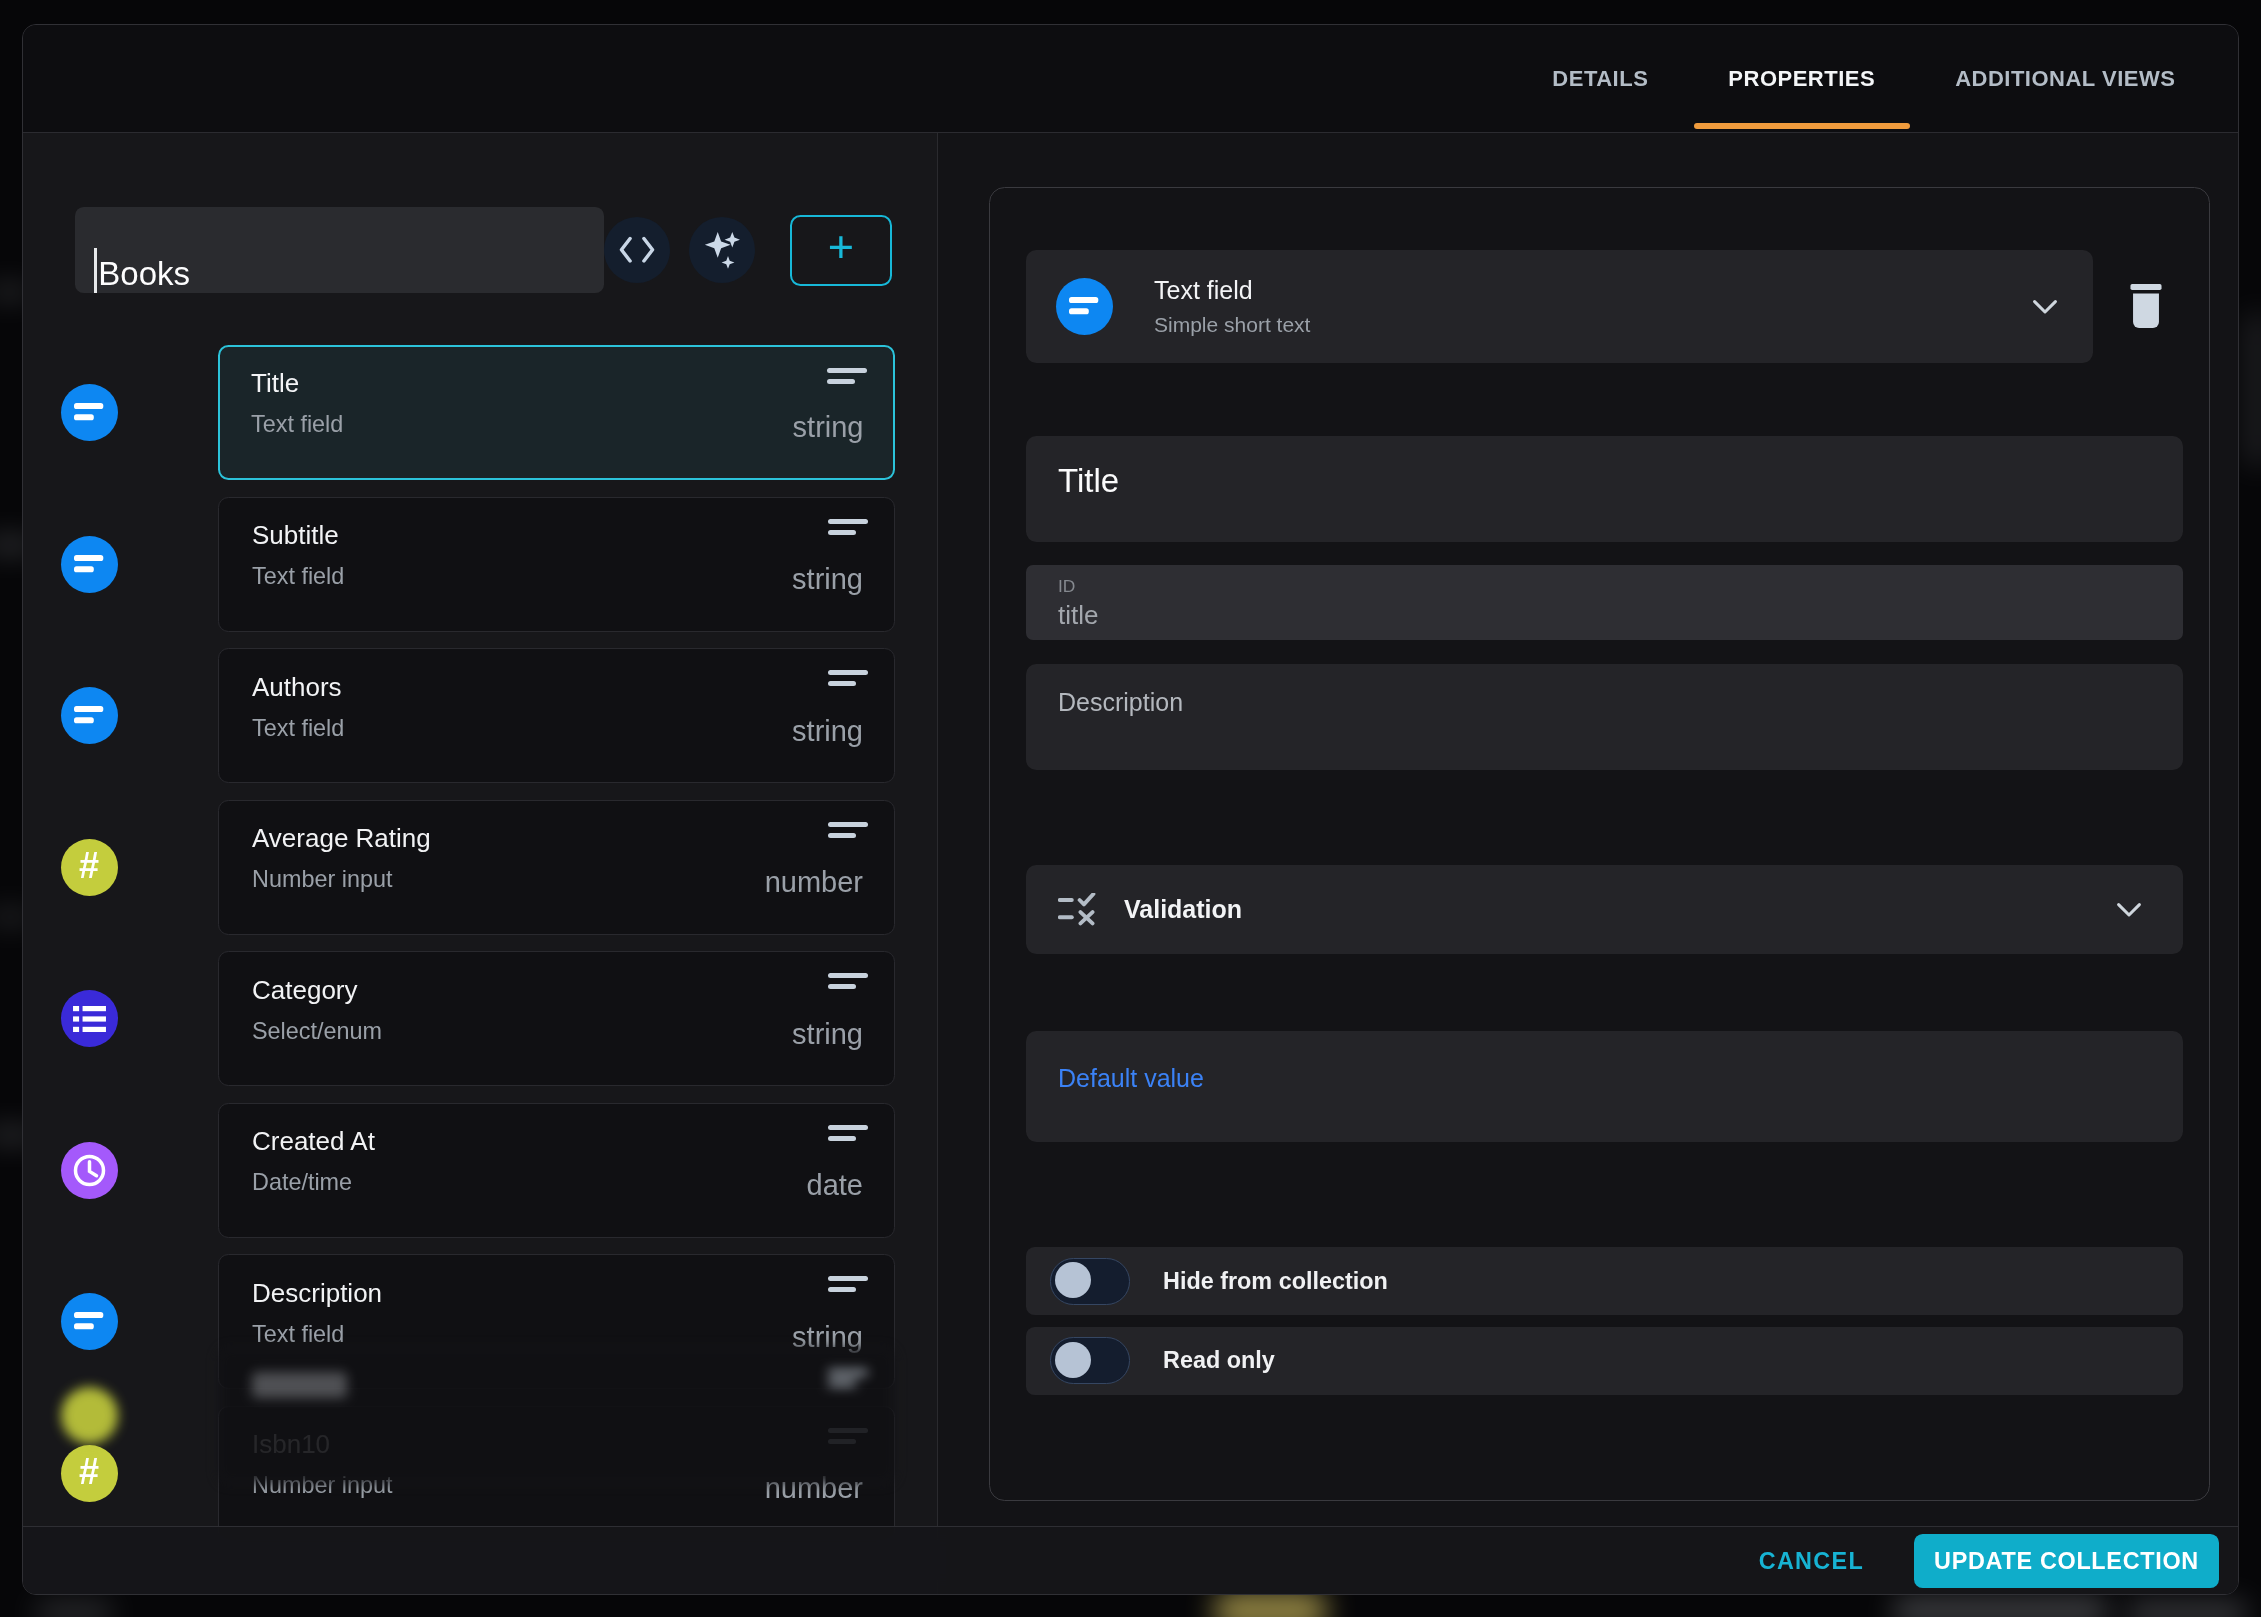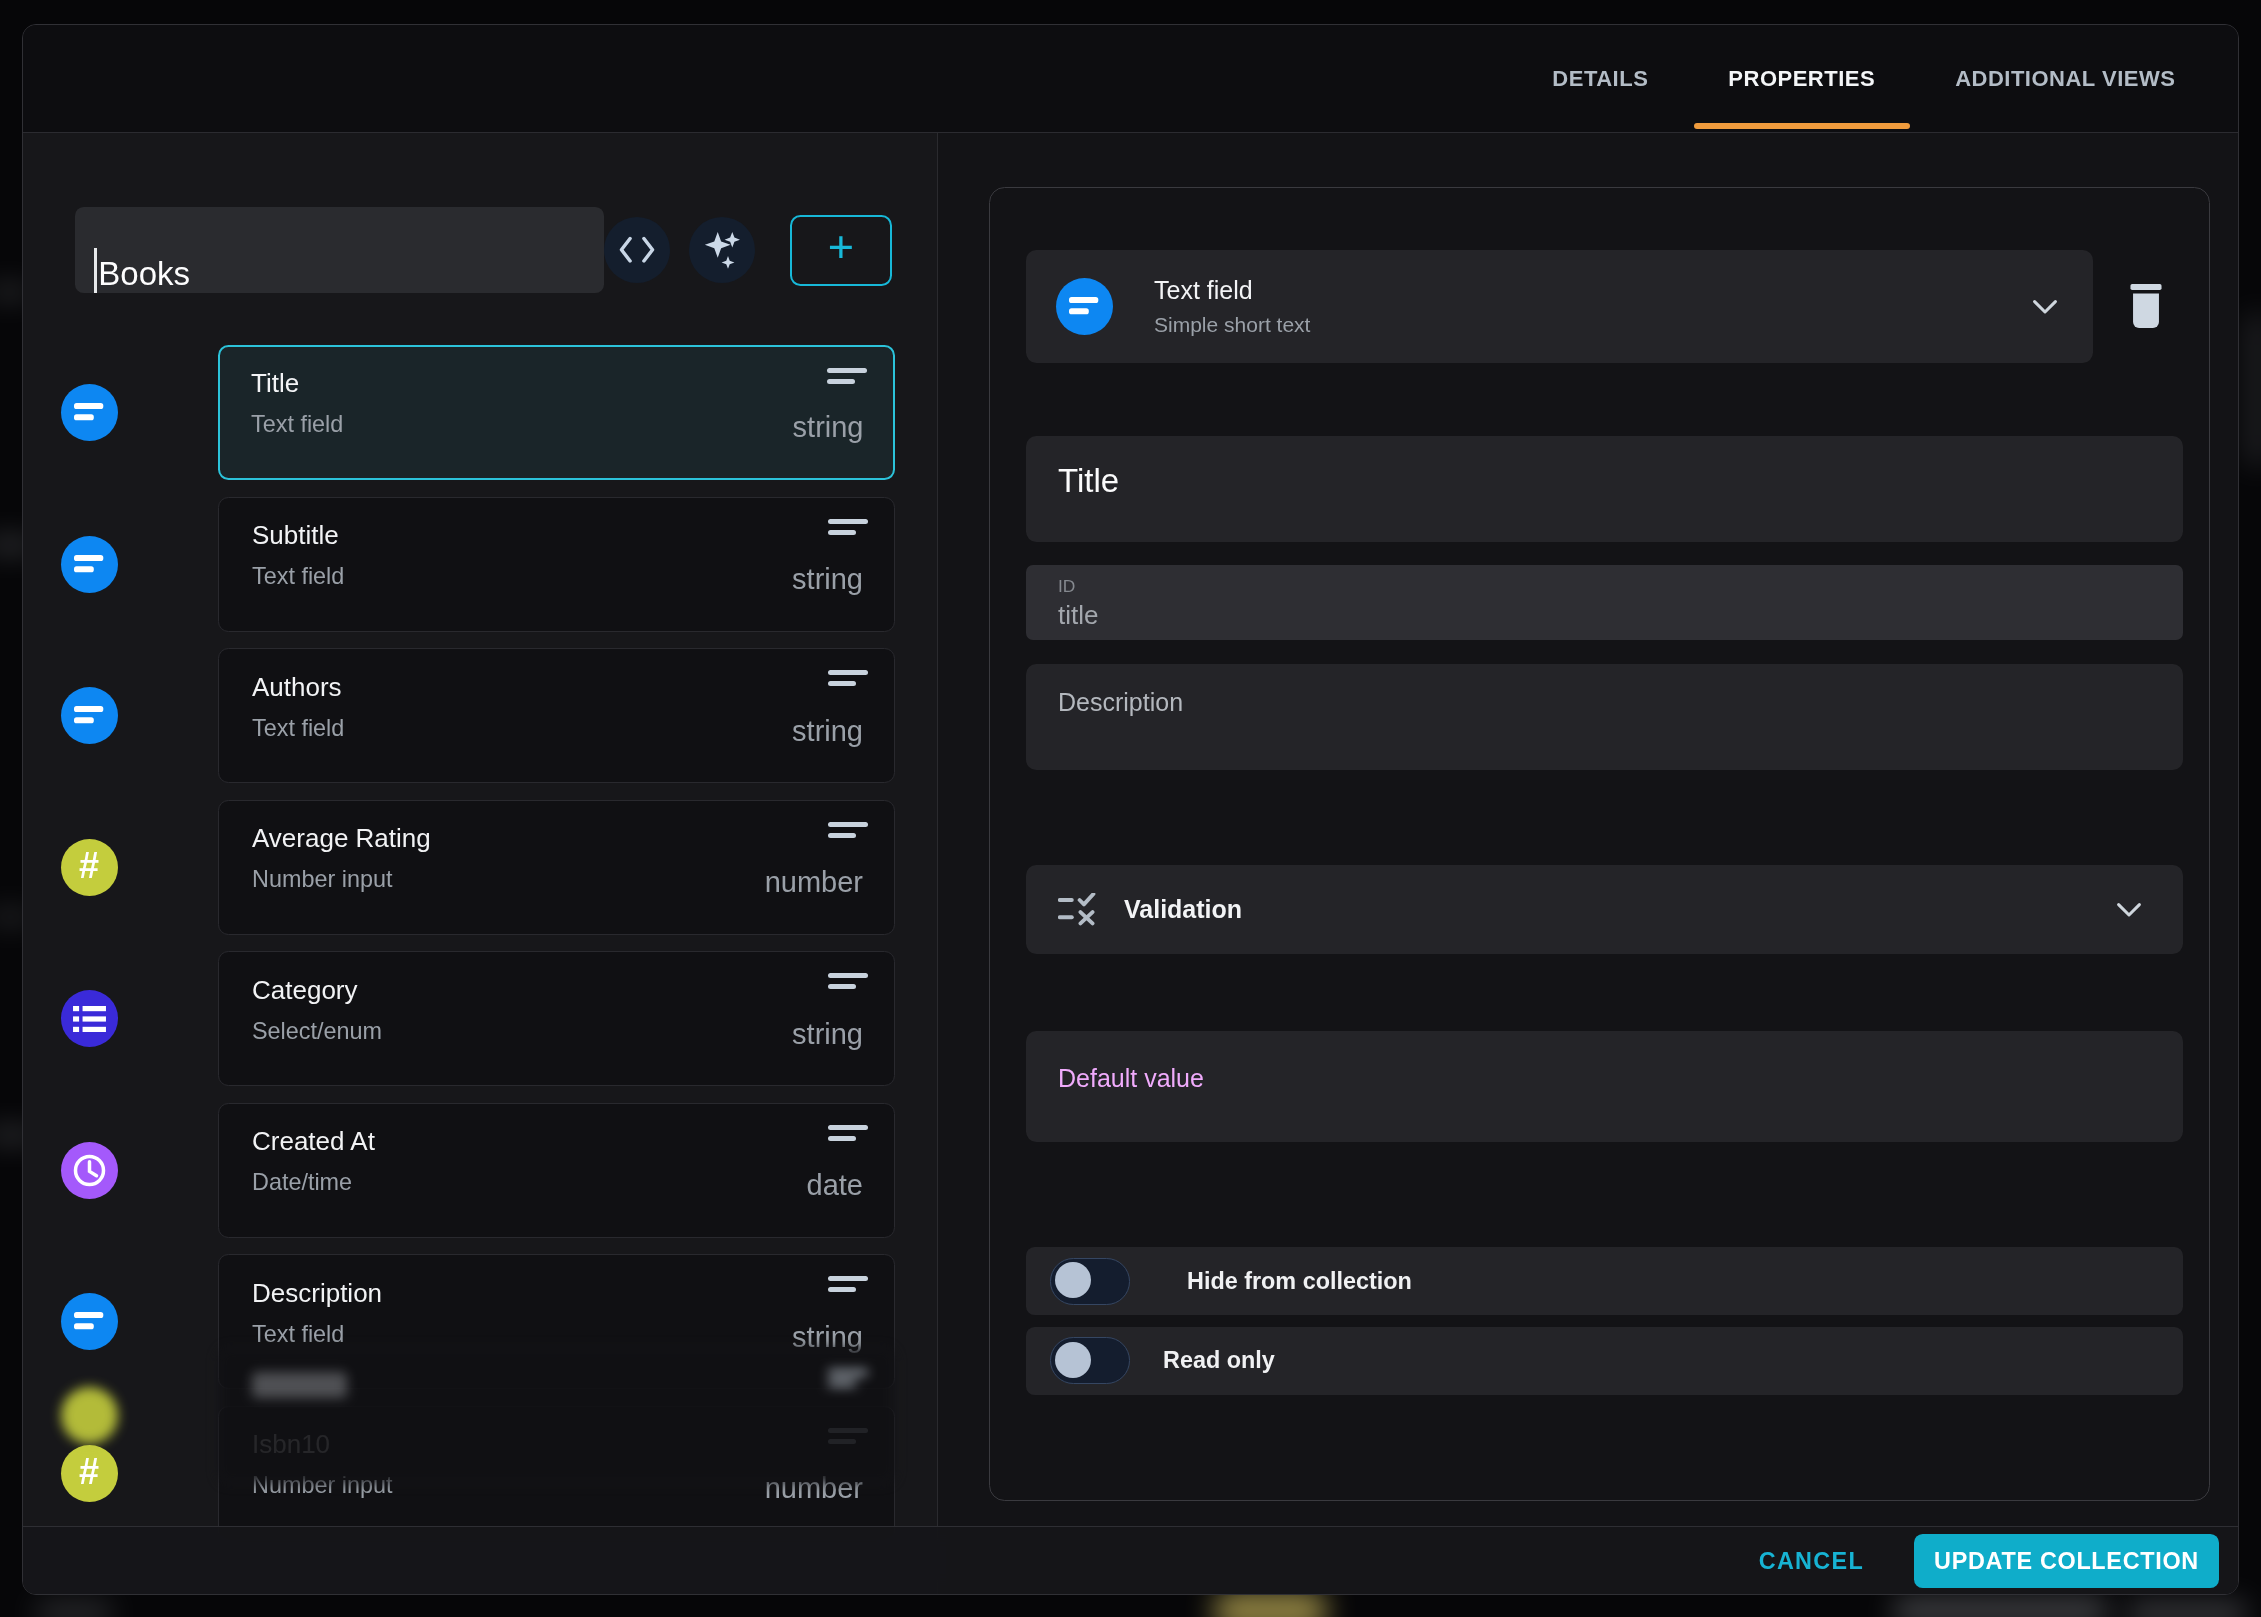--- a/index.html
+++ b/index.html
@@ -74,24 +74,24 @@
 
   .prop-field { width:1157px; background:#242428; border-radius:10.4px; position:relative; }
   .name-input { height:106px; margin-top:73px; padding:26px 0 0 32px; font-size:33px; color:#fbfbfc; }
   .id-field { height:75px; margin-top:23.4px; background:#2e2e33; border-radius:7px; padding:10.4px 0 0 32px; }
   .id-label { font-size:17.4px; color:#85898f; }
   .id-value { font-size:26px; color:#a3a7ad; margin-top:3.5px; }
   .desc-field { height:106px; margin-top:24px; padding:23.4px 0 0 32px; font-size:25px; color:#b4b8be; }
   .validation-box { height:89px; margin-top:95px; display:flex; align-items:center;
     padding:0 41px 0 32px; cursor:pointer; }
   .validation-label { font-size:25px; font-weight:bold; color:#f3f4f6; margin-left:28px; flex:1; }
-  .default-field { height:111px; margin-top:77px; padding:33px 0 0 32px; font-size:25px; color:#f0abfc; }
+  .default-field { height:111px; margin-top:77px; padding:33px 0 0 32px; font-size:25px; color:#3b82f6; }
   .toggle-row { height:68px; border-radius:8.7px; display:flex; align-items:center;
     padding:0 0 0 24px; cursor:pointer; }
-  .toggle-row.first { margin-top:105px;gap:24px; }
+  .toggle-row.first { margin-top:105px; }
   .toggle-row + .toggle-row { margin-top:11.3px; }
   .switch { width:80px; height:47px; border-radius:23.4px; background:#141d2e;
     border:1.7px solid #354662; position:relative; flex:none; }
   .switch .knob { position:absolute; left:3.5px; top:3.5px; width:36px; height:36px;
     border-radius:50%; background:#b6c3d5; }
   .toggle-label { margin-left:33px; font-size:23.4px; font-weight:600; color:#f0f1f3; }
 
   
   .modal-footer { position:absolute; left:0; right:0; bottom:0; height:69px; top:1501px;
     background:rgba(22,22,25,.88); backdrop-filter:blur(10.4px); border-top:0.9px solid #2e2e33;

